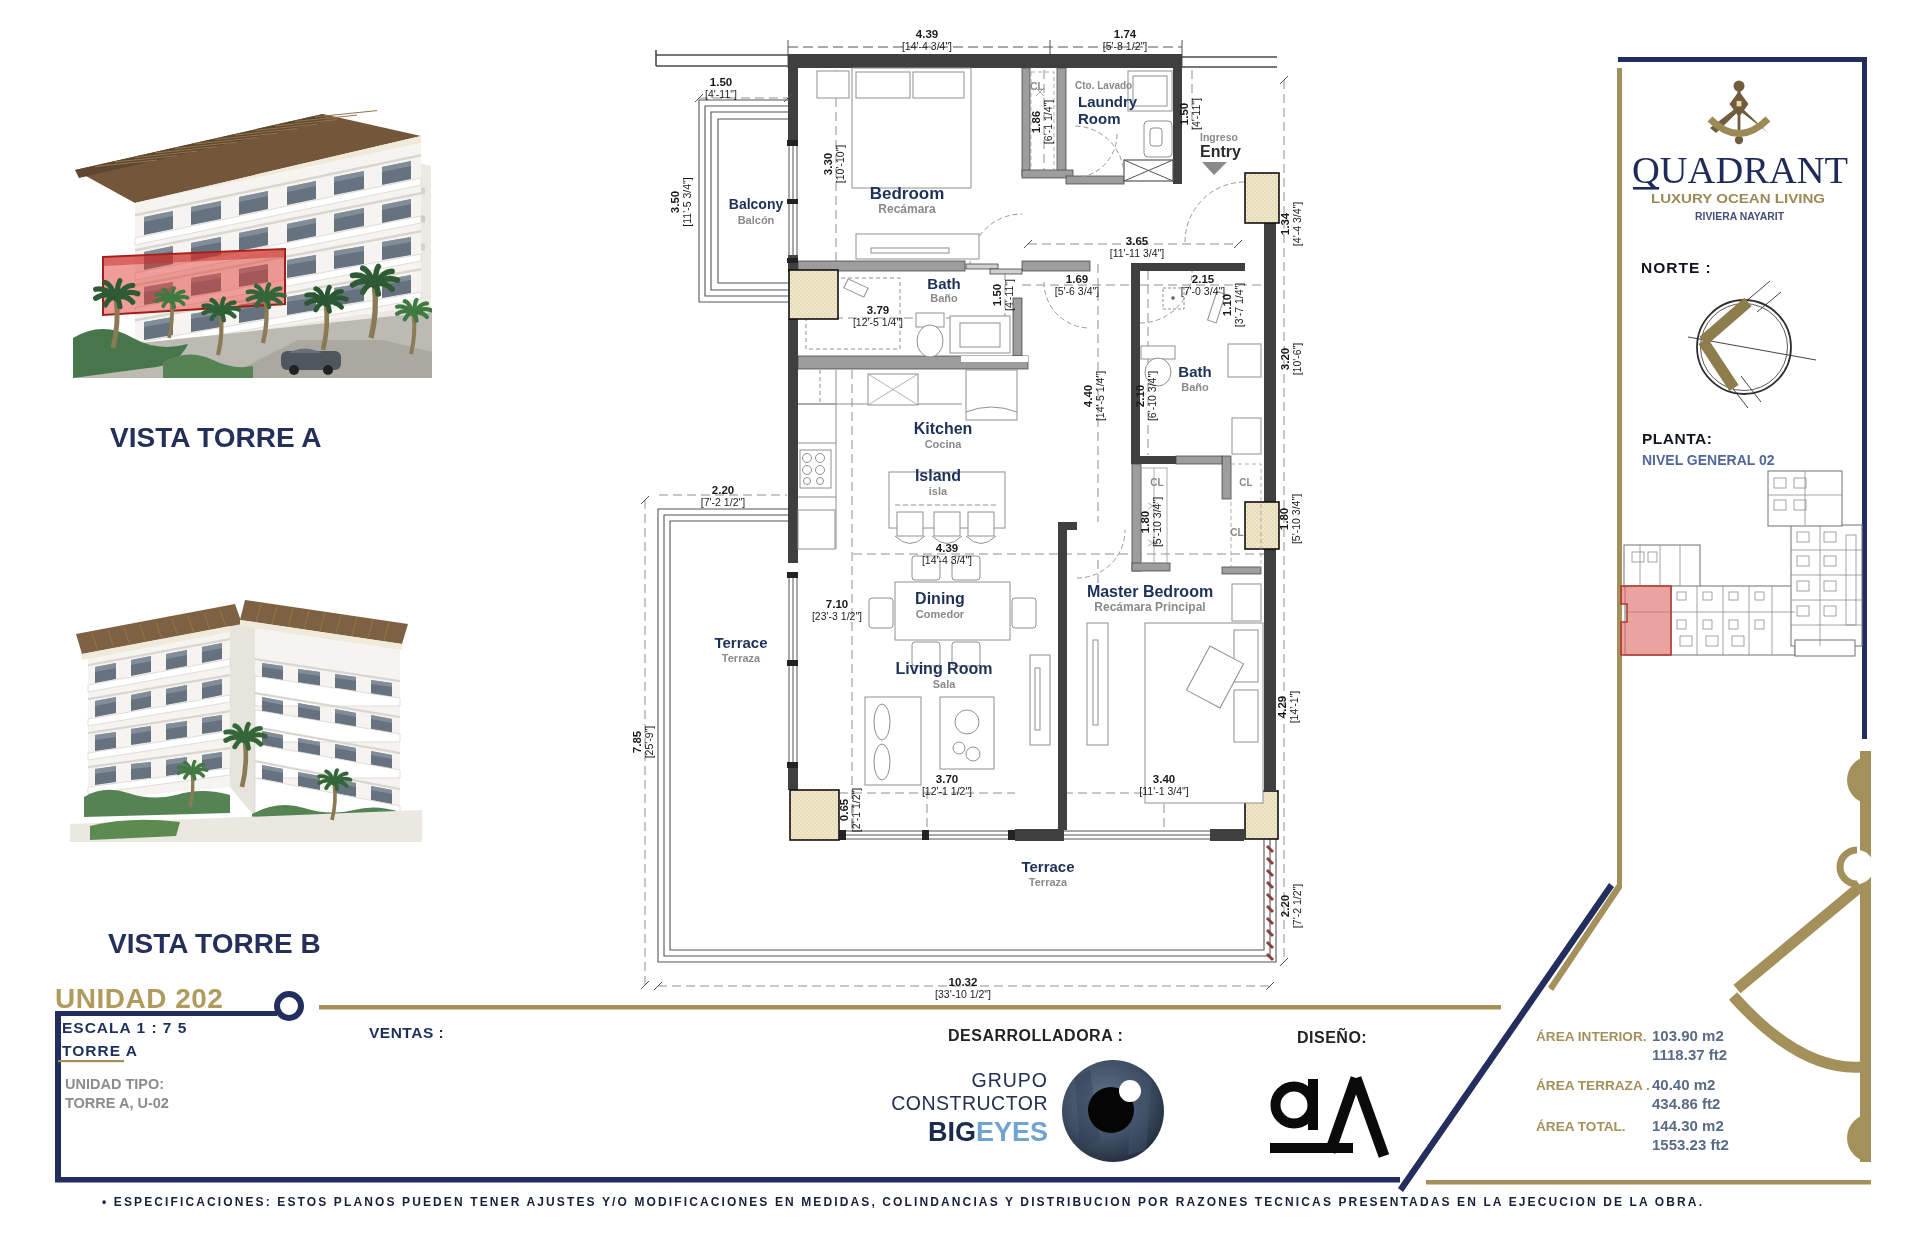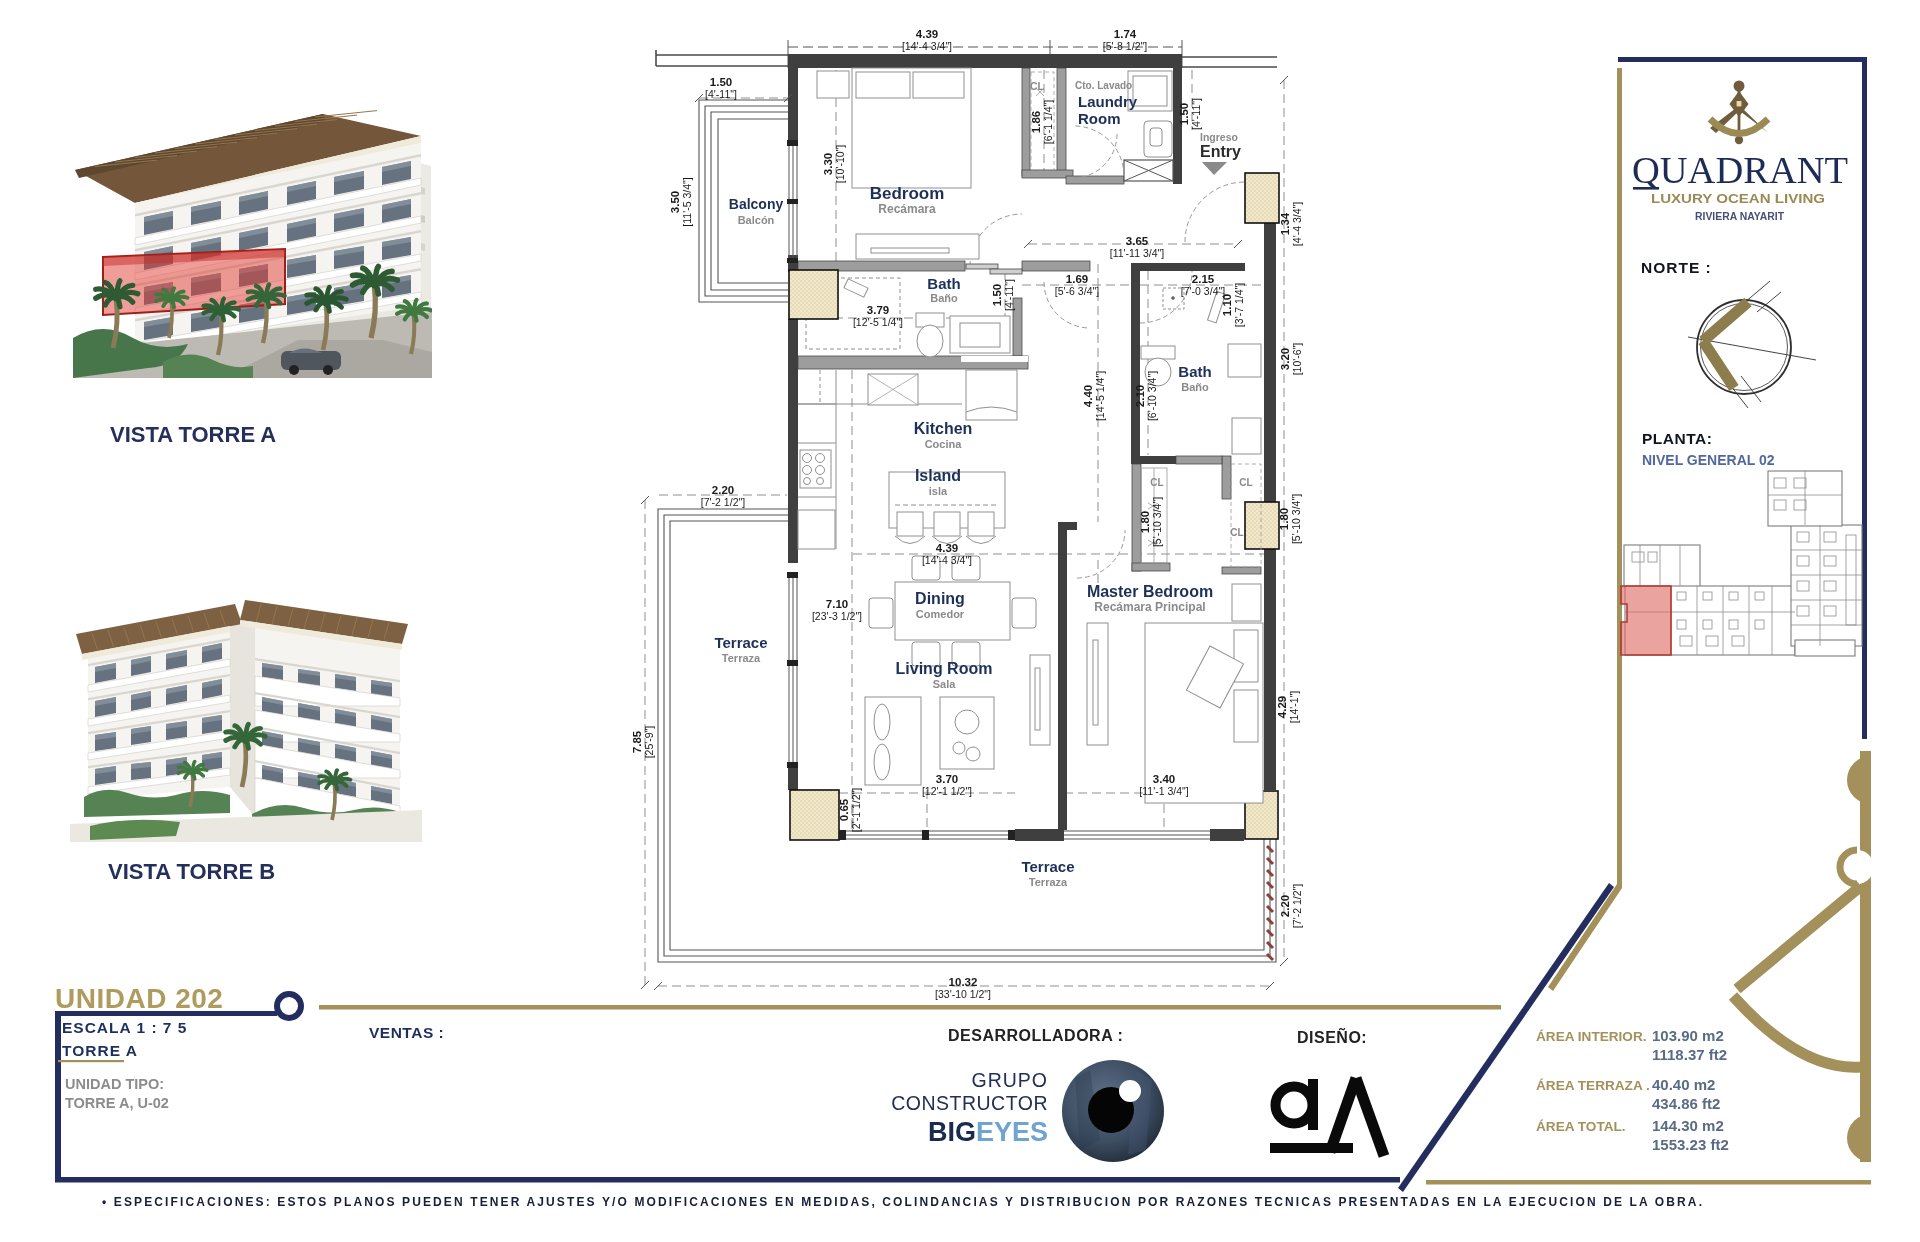--- a/index.html
+++ b/index.html
@@ -1,19 +1,19 @@
 <!DOCTYPE html>
 <html><head>
 <meta charset="utf-8">
 <style>
   html,body{margin:0;padding:0;background:#fff;}
   #page{position:relative;width:1920px;height:1242px;background:#ffffff;overflow:hidden;
         font-family:"Liberation Sans",sans-serif;}
   .abs{position:absolute;}
-  .vista{position:absolute;font-weight:bold;font-size:22px;letter-spacing:-0.3px;color:#252f5b;letter-spacing:0px;font-family:"Liberation Sans",sans-serif;}
+  .vista{position:absolute;font-weight:bold;font-size:28px;letter-spacing:-0.3px;color:#252f5b;letter-spacing:0px;font-family:"Liberation Sans",sans-serif;}
 </style>
 </head>
 <body>
 <div id="page">
 
   <div class="abs" id="torreA" style="left:73px;top:110px;width:359px;height:268px;">
 <svg width="359" height="268" viewBox="0 0 359 268">
 <polygon points="2,60 250,4 348,26 62,93" fill="#74573a"></polygon>
 <polygon points="2,60 250,4 253,11 6,68" fill="#5d4730"></polygon>
 <line x1="22" y1="56.5" x2="84" y2="50.1" stroke="#94764d" stroke-width="1"></line>
@@ -332,21 +332,21 @@
           <path d="M264.3,209.2 Q256.7,204.1 249.2,209.1" stroke="#35663a" stroke-width="3.9099999999999997" fill="none" stroke-linecap="round"></path>
           <path d="M264.3,209.2 Q256.7,200.8 249.2,202.4" stroke="#35663a" stroke-width="3.9099999999999997" fill="none" stroke-linecap="round"></path>
           <path d="M264.3,209.2 Q260.3,198.2 256.2,197.4" stroke="#35663a" stroke-width="3.9099999999999997" fill="none" stroke-linecap="round"></path>
           <path d="M264.3,209.2 Q265.7,197.7 267.1,196.2" stroke="#35663a" stroke-width="3.9099999999999997" fill="none" stroke-linecap="round"></path>
           <path d="M264.3,209.2 Q270.5,199.3 276.6,199.5" stroke="#35663a" stroke-width="3.9099999999999997" fill="none" stroke-linecap="round"></path>
         </g>
 </svg>
 </div>
 
   <div class="vista" style="left:110px;top:422px;">VISTA TORRE A</div>
-  <div class="vista" style="left:108px;top:859px;">VISTA TORRE B</div>
+  <div class="vista" style="left:108px;top:928px;">VISTA TORRE B</div>
 
   <div class="abs" id="plan" style="left:615px;top:10px;width:700px;height:1000px;">
 <svg width="700" height="1000" viewBox="615 10 700 1000">
 <defs>
 <pattern id="dots" width="4" height="4" patternUnits="userSpaceOnUse">
             <rect width="4" height="4" fill="#f1e7c9"></rect>
             <circle cx="1" cy="1" r="0.55" fill="#c9b684"></circle>
             <circle cx="3" cy="3" r="0.55" fill="#c9b684"></circle>
           </pattern>
 </defs>

